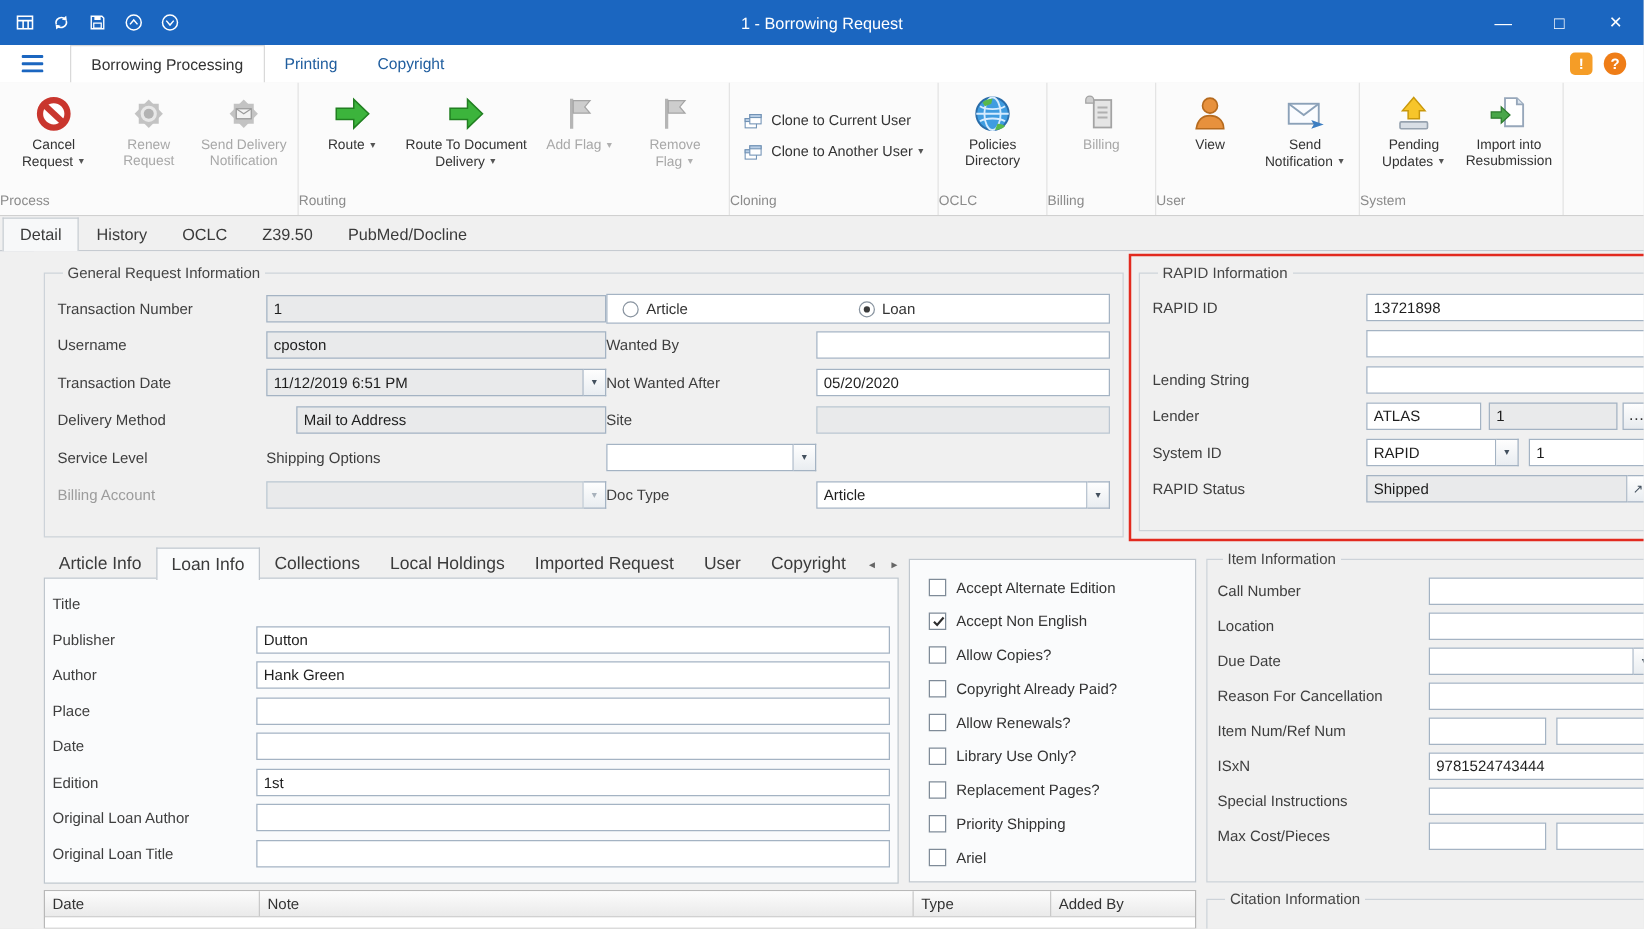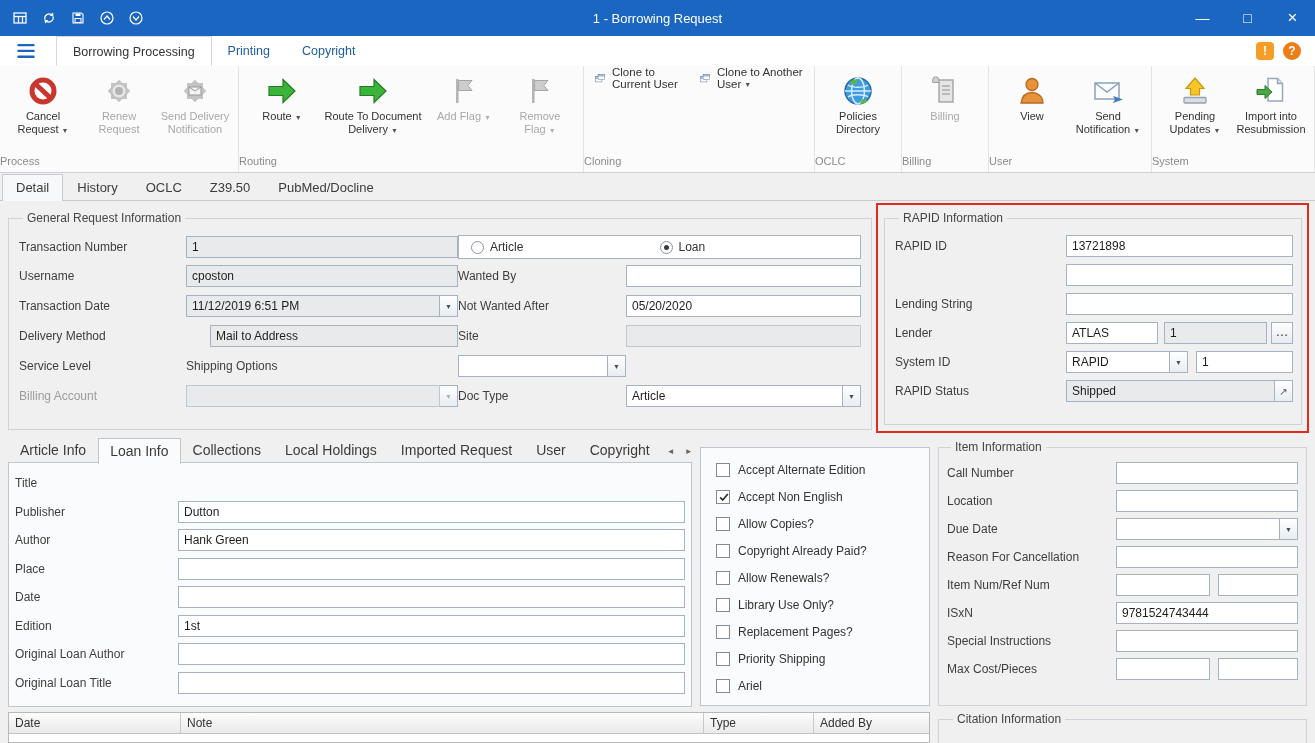--- a/index.html
+++ b/index.html
@@ -30,39 +30,39 @@
   .rtab { padding: 0 16px; display: flex; align-items: center; font-size: 12.5px; color: #1f5d9e; }
   .rtab.active { color: #333; border: 1px solid #d9d9d9; border-bottom: none; background: #fff; }
   .rt-right { margin-left: auto; display: flex; gap: 9px; padding-right: 14px; align-items: center; }
   .badge-sq { width: 18px; height: 18px; border-radius: 4px; background: #f59d27; color: #fff; font-weight: bold; font-size: 12px; display: flex; align-items: center; justify-content: center; }
   .badge-ci { width: 18px; height: 18px; border-radius: 50%; background: #ef7d17; color: #fff; font-weight: bold; font-size: 12px; display: flex; align-items: center; justify-content: center; }
 
   
   .ribbon { height: 107px; flex: 0 0 107px; background: #fbfbfb; border-bottom: 1px solid #d0d0d0; display: flex; align-items: stretch; overflow: hidden; }
   .rib-group { display: flex; flex-direction: column; border-right: 1px solid #e4e4e4; }
   .rib-buttons { flex: 1; display: flex; align-items: flex-start; padding: 6px 5px 0; }
-  .rib-buttons.vertical { justify-content: center; gap: 8px; padding: 0 10px; align-items: flex-start; }
+  .rib-buttons.vertical { flex-direction: column; justify-content: center; gap: 8px; padding: 0 10px; align-items: flex-start; }
   .rib-caption { height: 19px; line-height: 16px; text-align: left; color: #8b8b8b; font-size: 11px; }
   .rib-btn-large { width: 76px; display: flex; flex-direction: column; align-items: center; padding: 3px 2px; font-size: 11px; line-height: 13px; color: #333; text-align: center; }
   .rib-btn-large.wide { width: 106px; }
   .rib-btn-large .rb-icon { width: 32px; height: 32px; margin-bottom: 3px; }
   .rb-icon svg, .rb-icon-sm svg { width: 100%; height: 100%; display: block; }
   .rib-btn-large.disabled { color: #a8a8a8; }
   .rib-btn-small { display: flex; align-items: center; gap: 6px; font-size: 11.5px; color: #333; }
   .rb-icon-sm { width: 17px; height: 17px; }
   .caret { font-size: 7px; margin-left: 3px; color: #555; vertical-align: middle; }
   .rib-btn-large.disabled .caret { color: #b0b0b0; }
 
   
   .page-tabs { height: 28px; flex: 0 0 28px; background: #f0f0f0; display: flex; align-items: flex-end; padding-left: 2px; border-bottom: 1px solid #c6cbd1; }
   .ptab { padding: 5px 13px 6px; font-size: 13px; color: #3b3b3b; border: 1px solid transparent; border-bottom: none; margin-bottom: -1px; }
   .ptab.active { background: #f7f8f9; border-color: #c6cbd1; }
 
   
-  .content { position: relative; flex: 1; overflow: hidden; background: #f0f0f0; }
+  .content { position: relative; flex: 1; overflow: hidden; background: #f0f0f0; margin-left: 27px; }
   fieldset.grp { position: absolute; border: 1px solid #cdd3d9; margin: 0; padding: 0 10px 6px; background: transparent; }
   fieldset.grp legend { font-size: 12px; color: #454545; padding: 0 4px; margin-left: 4px; }
   #general-box { left: 8px; top: 10px; width: 864px; height: 219px; }
   #rapid-box { left: 884px; top: 10px; width: 418px; height: 214px; padding-right: 8px; }
   #item-box { left: 938px; top: 239px; width: 369px; height: 266px; padding: 0 8px 6px; }
   #citation-box { left: 938px; top: 511px; width: 369px; height: 40px; }
   .rapid-highlight { position: absolute; left: 876px; top: 2px; width: 433px; height: 230px; border: 2px solid #e22a1f; pointer-events: none; z-index: 5; }
 
   #gen-rows { margin-top: 10px; }
   .gen-row { display: grid; grid-template-columns: 167px 272px 168px 1fr; align-items: center; height: 22px; margin-bottom: 8px; }

